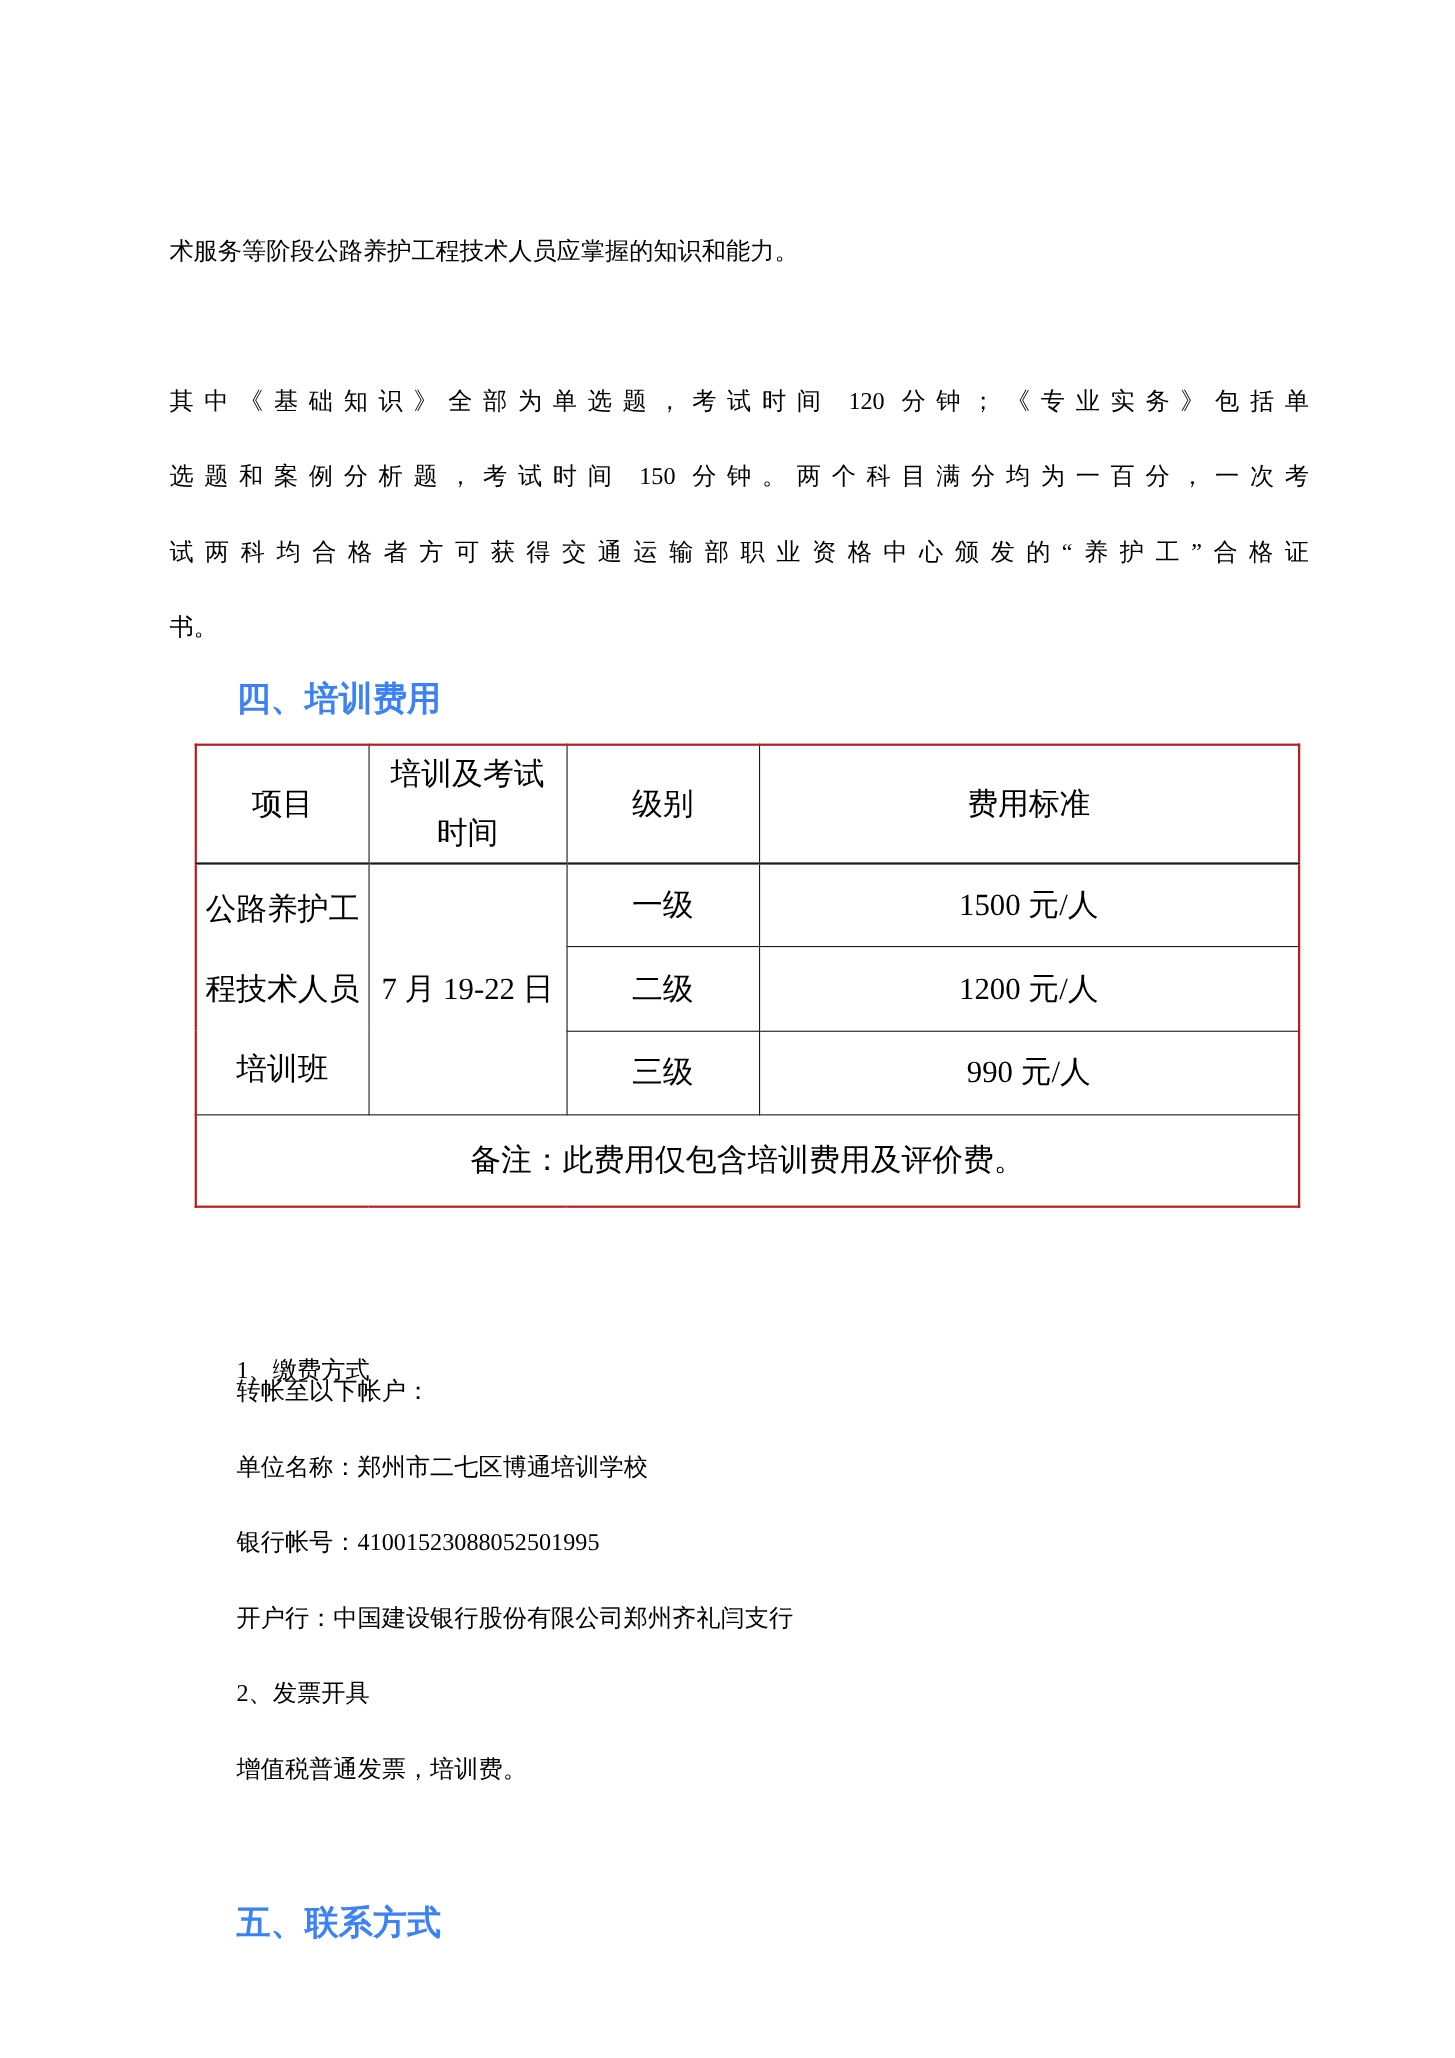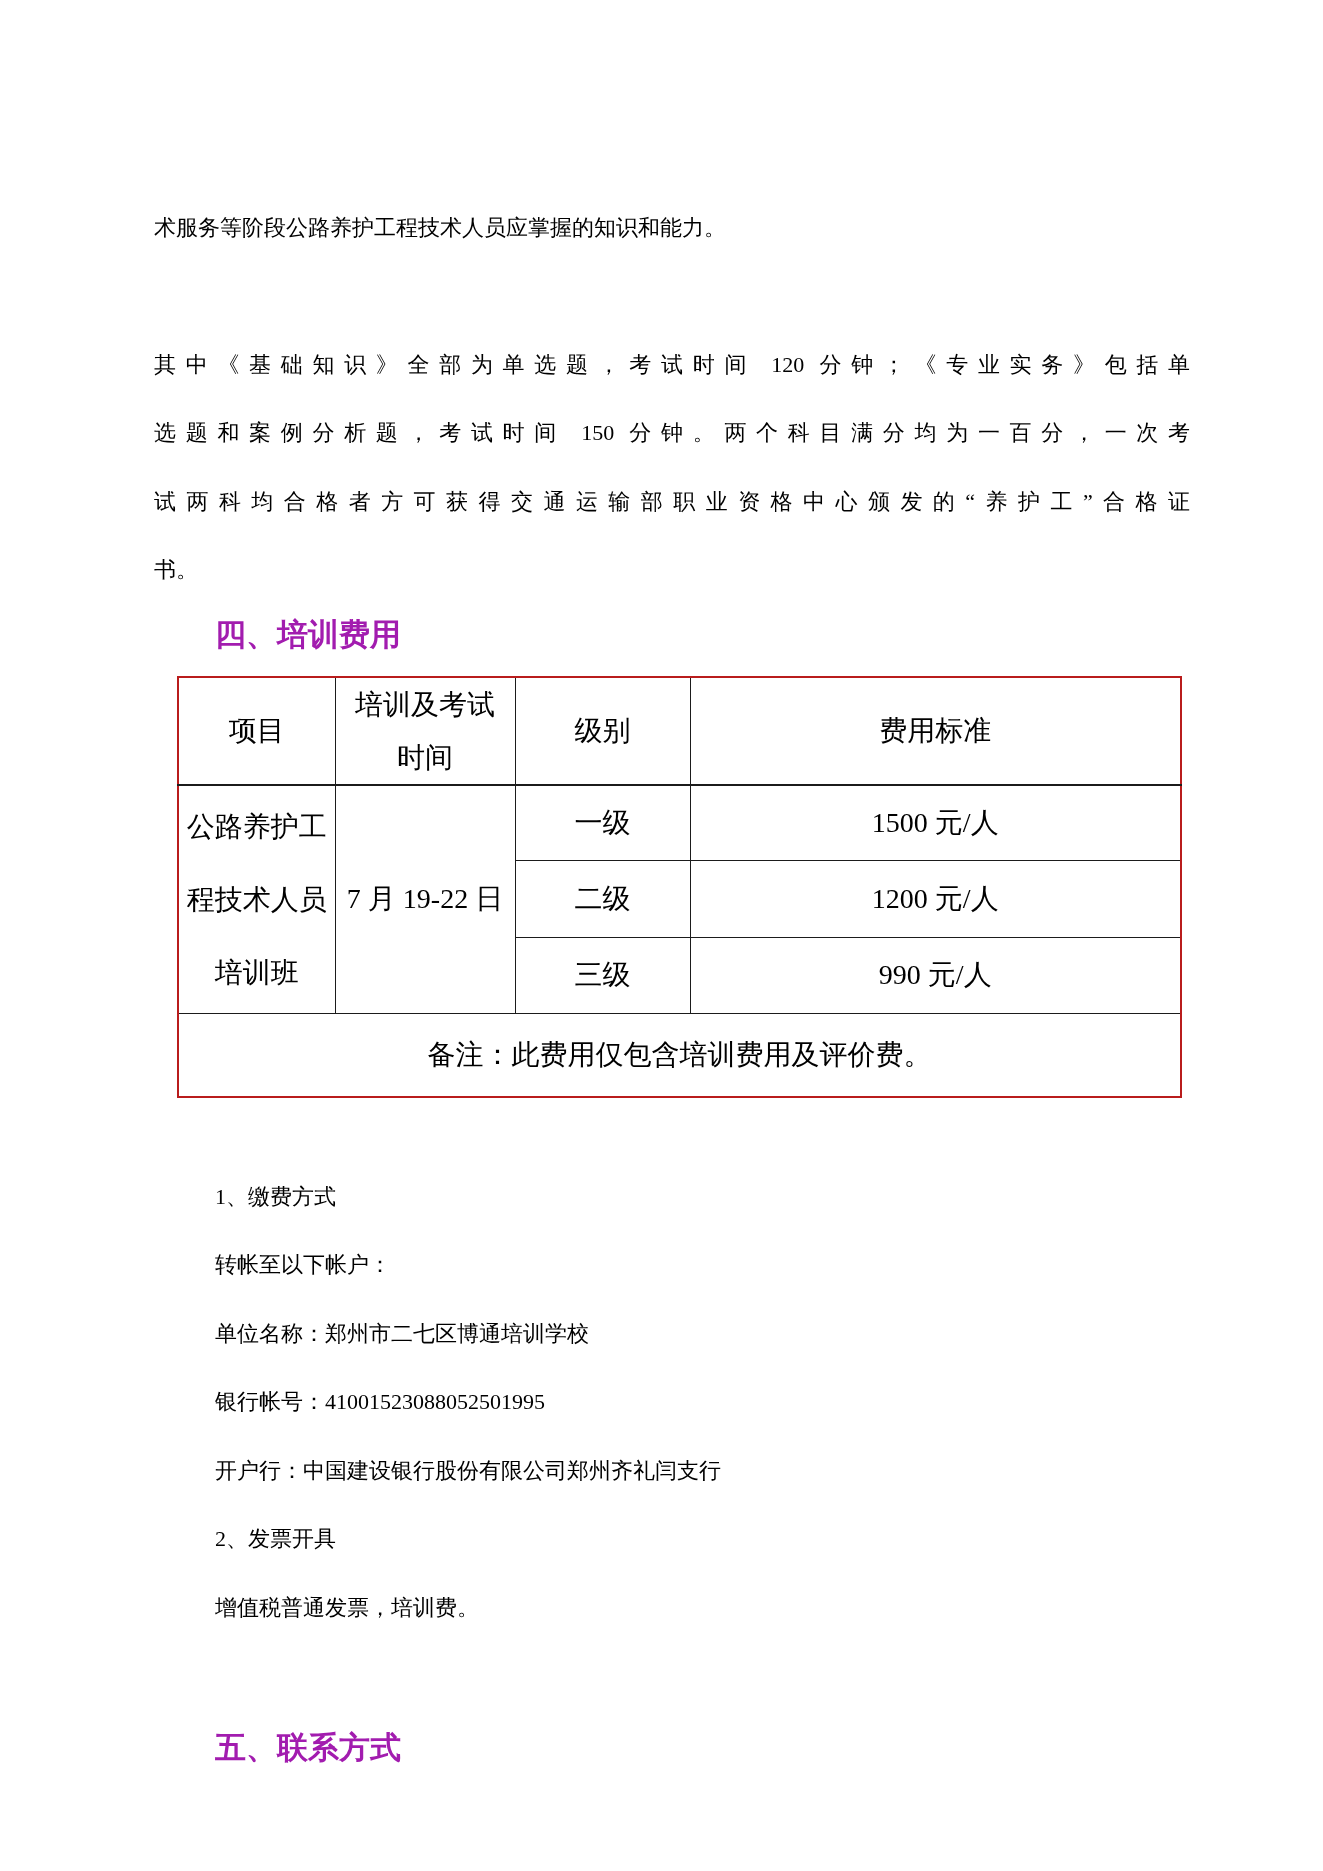--- a/index.html
+++ b/index.html
@@ -26,21 +26,21 @@
     text-align-last: justify;
   }
   .heading {
     position: absolute;
     height: 72px;
     line-height: 72px;
     font-size: 31px;
     font-weight: 700;
     font-family: "Liberation Sans", "DejaVu Sans", sans-serif;
     white-space: nowrap;
-    color: #a21caf;
+    color: #3b82f6;
   }
   table.fee-table {
     position: absolute;
     left: 177px;
     top: 676px;
     width: 1003px;
     border-collapse: collapse;
     table-layout: fixed;
     border: 2px solid #b91c1c;
     font-size: 28px;
@@ -115,21 +115,21 @@
       <tr class="level-row-3">
         <td>三级</td>
         <td>990 元/人</td>
       </tr>
       <tr class="note-row">
         <td class="note-cell" colspan="4">备注：此费用仅包含培训费用及评价费。</td>
       </tr>
     </tbody>
   </table>
 
-  <div class="line" style="left:215px; top:1161px;">1、缴费方式</div>
+  <div class="line" style="left:215px; top:1210px;">1、缴费方式</div>
 
   <div class="line" style="left:215px; top:1229px;">转帐至以下帐户：</div>
 
   <div class="line" style="left:215px; top:1298px;">单位名称：郑州市二七区博通培训学校</div>
 
   <div class="line" style="left:215px; top:1366px;">银行帐号：41001523088052501995</div>
 
   <div class="line" style="left:215px; top:1435px;">开户行：中国建设银行股份有限公司郑州齐礼闫支行</div>
 
   <div class="line" style="left:215px; top:1503px;">2、发票开具</div>

